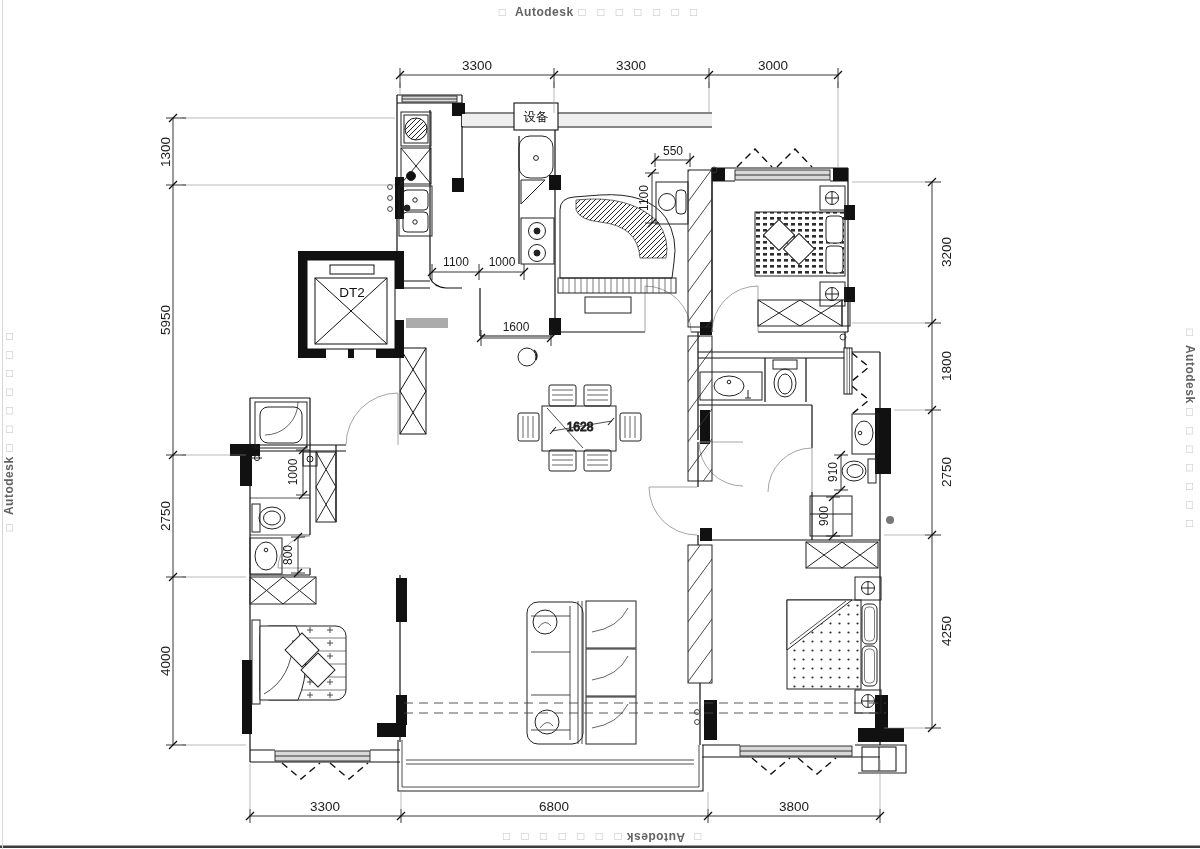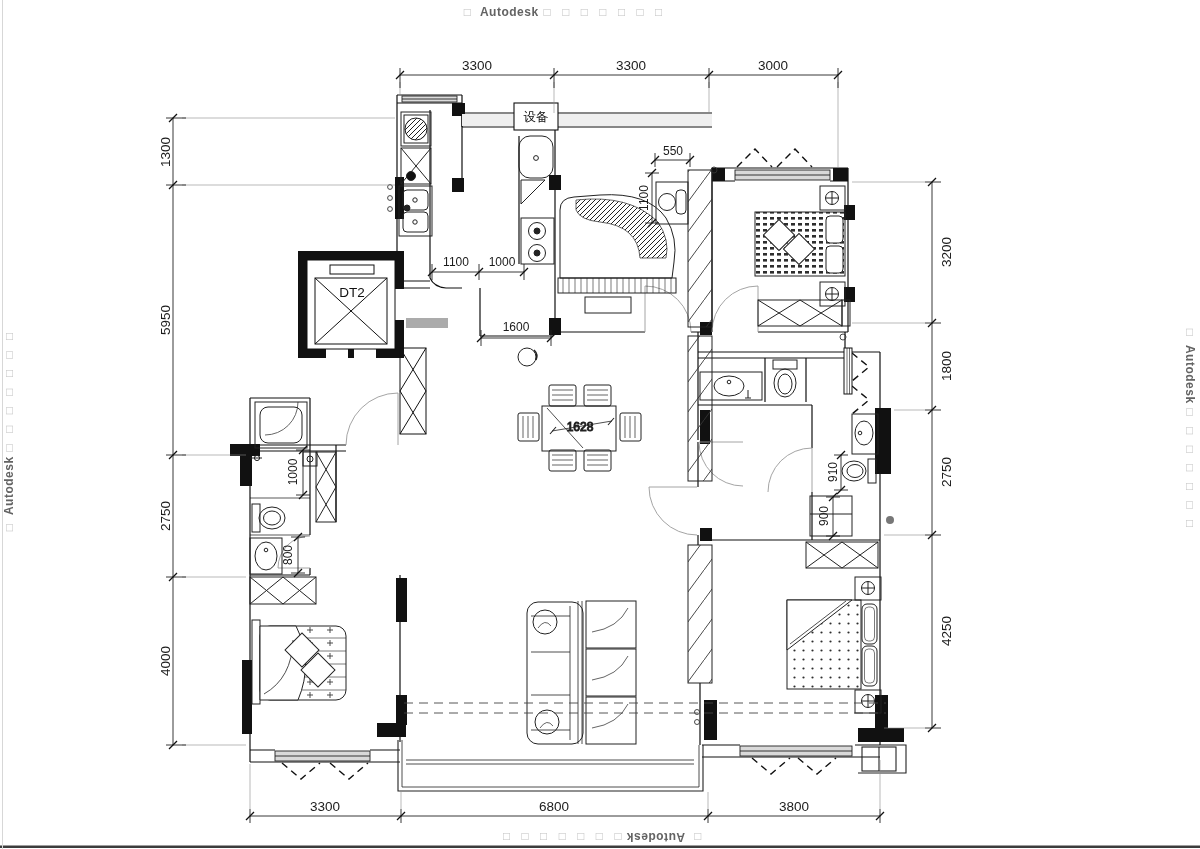--- a/index.html
+++ b/index.html
@@ -7,21 +7,21 @@
          font-family:"Liberation Sans",sans-serif;}
   .stage svg{position:absolute;left:0;top:0;}
   .dim{font-family:"Liberation Sans",sans-serif;font-size:13.5px;fill:#1b1b1b;}
   .dimS{font-family:"Liberation Sans",sans-serif;font-size:12px;fill:#1b1b1b;}
   .lbl{font-family:"Liberation Sans",sans-serif;font-size:12.5px;fill:#111;}
   .lblB{font-family:"Liberation Sans",sans-serif;font-size:13.5px;fill:#111;}
   .wm{position:absolute;font-family:"Liberation Sans",sans-serif;font-weight:bold;
       font-size:12px;letter-spacing:1px;white-space:nowrap;color:#bdbdbd;}
   .wm .wm-name{color:#636363;margin:0 5px;letter-spacing:0.5px;}
   .wm .wm-box{letter-spacing:4px;color:#c3c3c3;}
-  .wm-top{left:565px;top:5px;transform:translateX(-50%);}
+  .wm-top{left:600px;top:5px;transform:translateX(-50%);}
   .wm-bottom{left:600px;top:830px;transform:translateX(-50%) rotate(180deg);}
   .wm-left{left:9px;top:430px;transform:translate(-50%,-50%) rotate(-90deg);}
   .wm-right{left:1190px;top:430px;transform:translate(-50%,-50%) rotate(90deg);}
   .edge-left{position:absolute;left:2px;top:0;width:1px;height:849px;background:#d7d7d7;}
 </style>
 </head>
 <body>
 
 <div class="stage">
 

